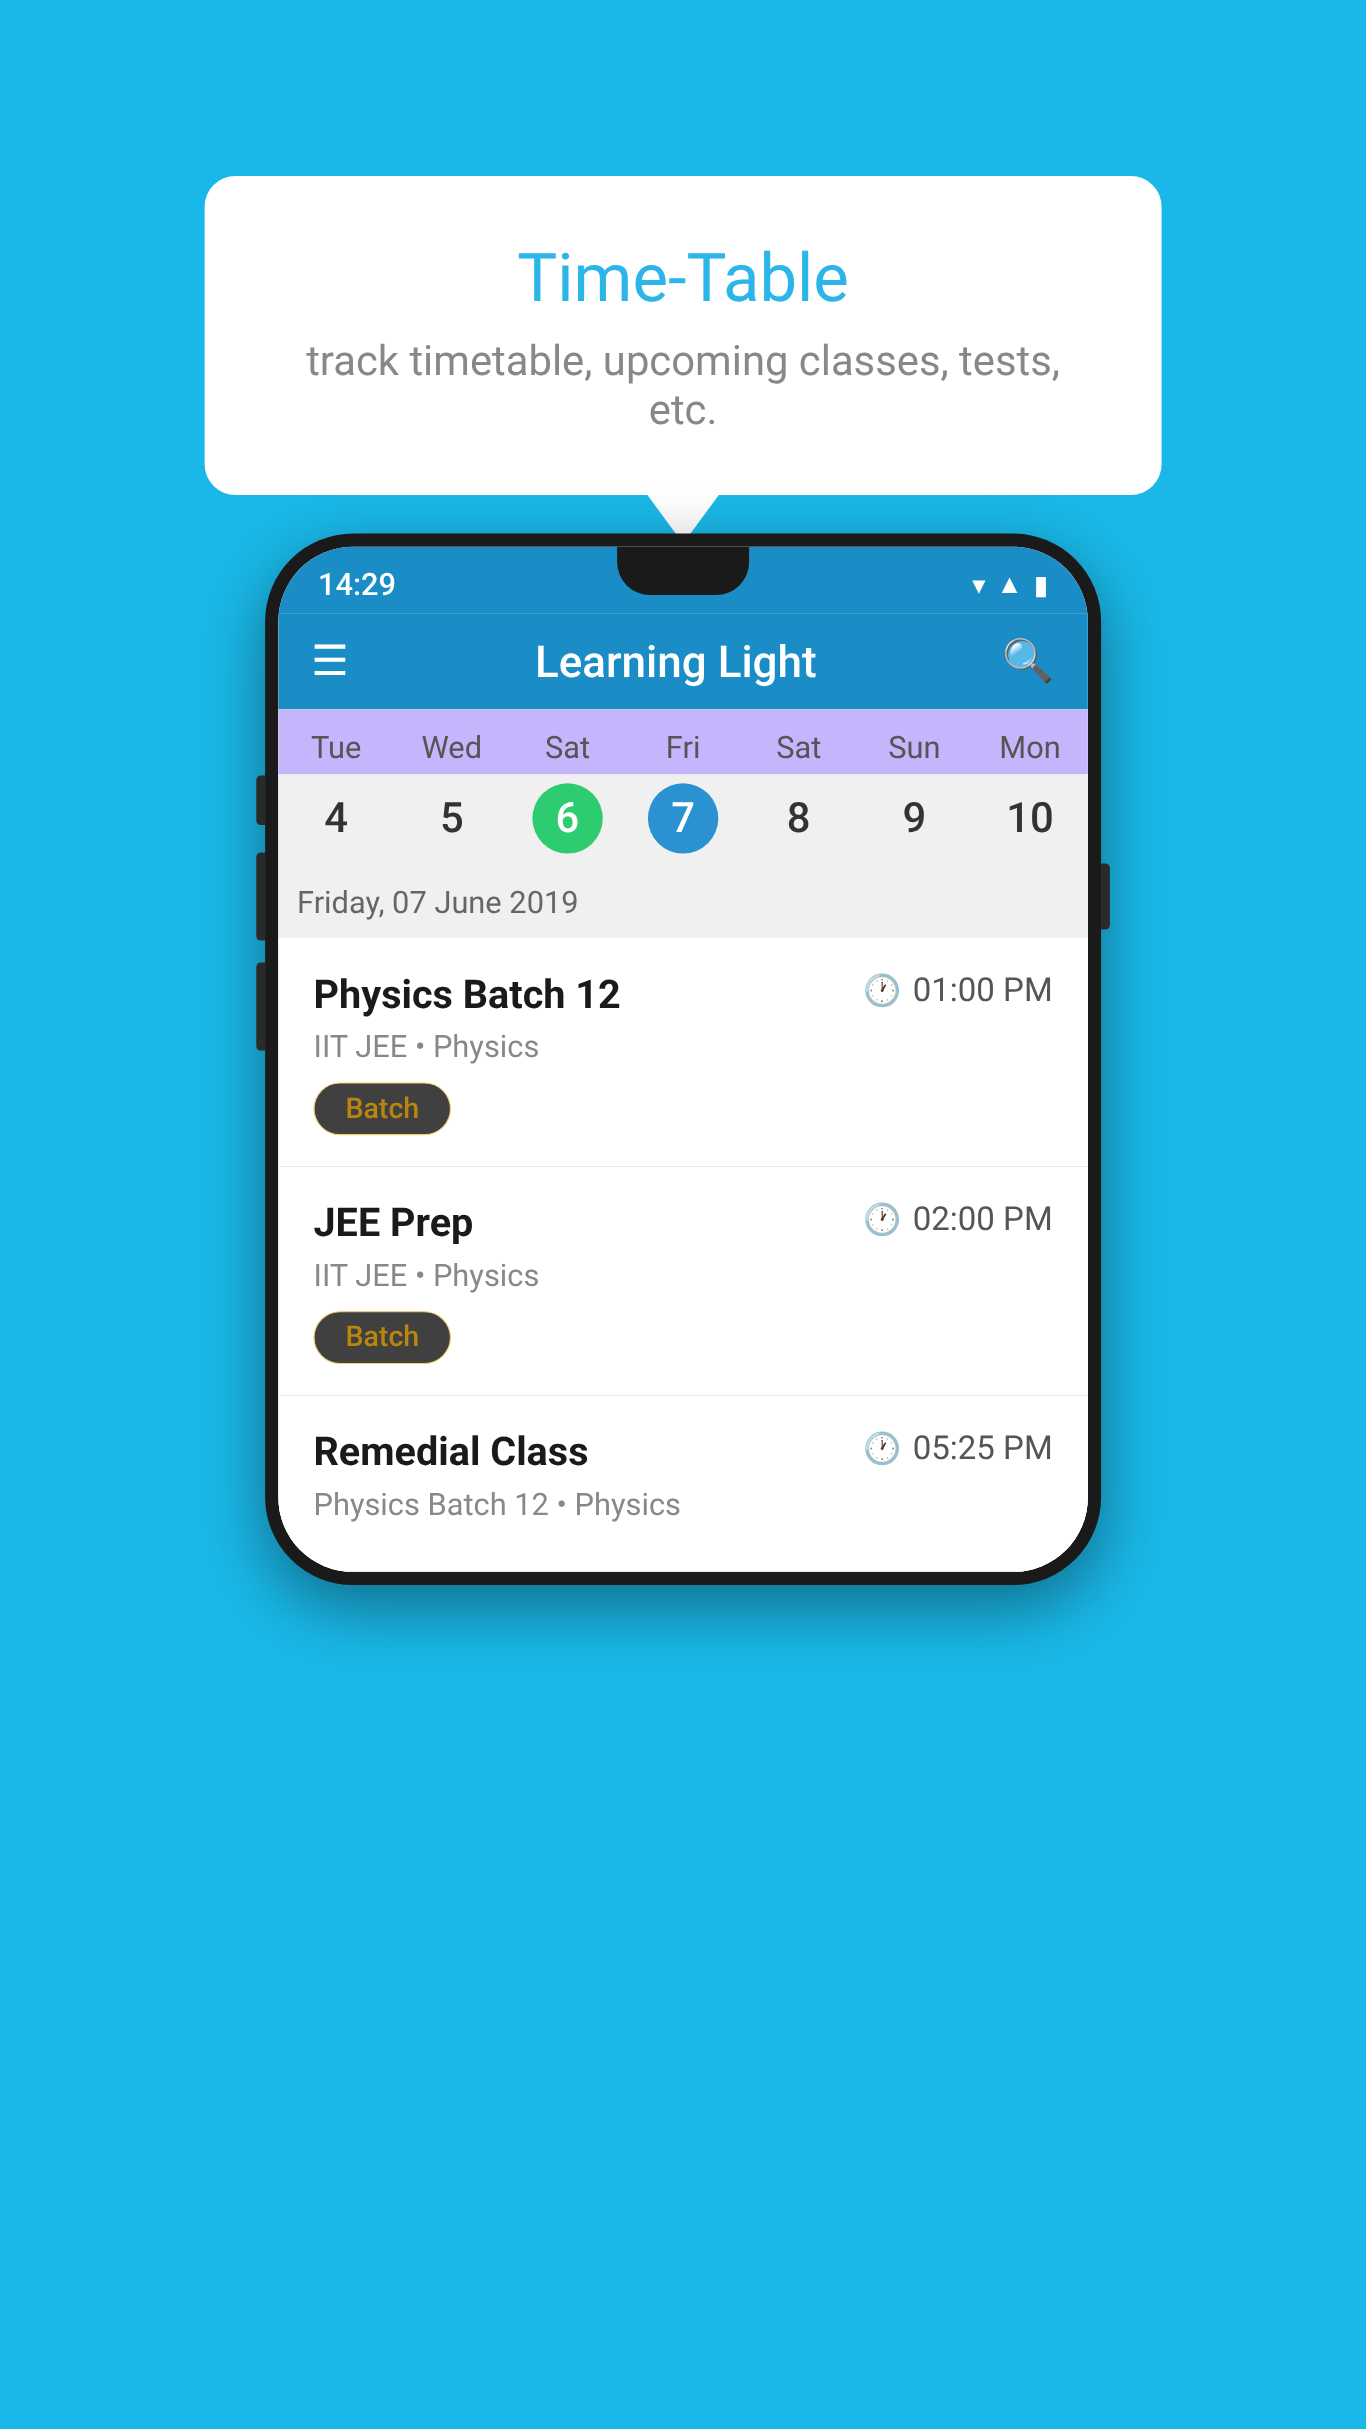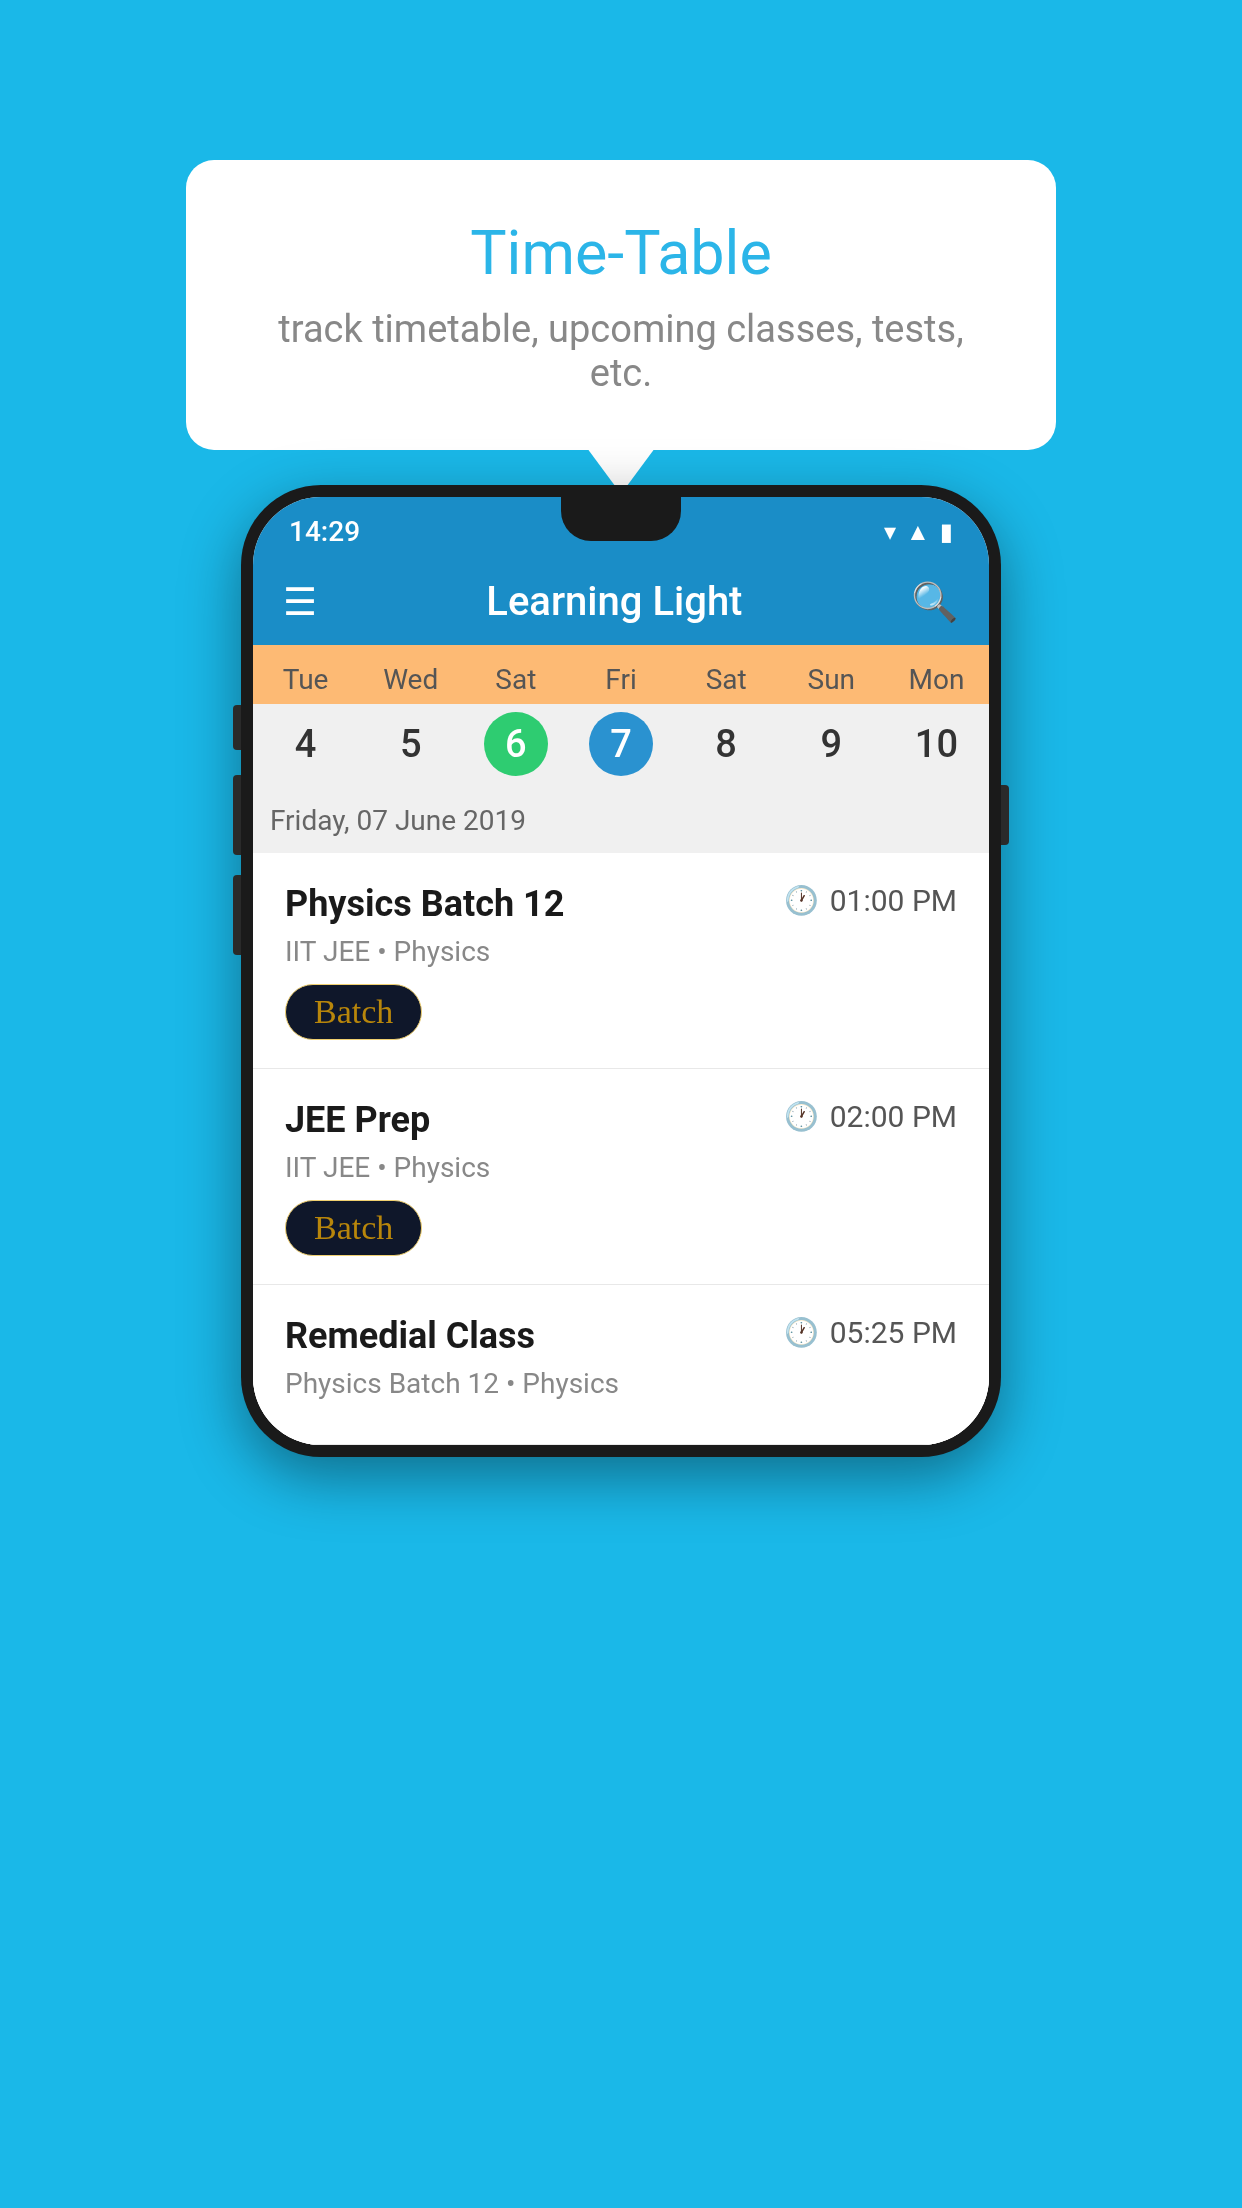--- a/index.html
+++ b/index.html
@@ -148,21 +148,21 @@
     }
 
     
     .calendar-strip {
       background: #f0f0f0;
       padding: 0;
     }
 
     .day-headers {
       display: flex;
-      background: #fdba74;
+      background: #c4b5fd;
       padding: 18px 0 8px;
     }
 
     .day-header {
       flex: 1;
       text-align: center;
       font-size: 28px;
       color: #555;
       font-weight: 400;
     }
@@ -250,28 +250,27 @@
     }
 
     .schedule-meta {
       font-size: 28px;
       color: #888;
       margin-bottom: 16px;
     }
 
     .batch-badge {
       display: inline-block;
-      background: #0f172a;
+      background: #404040;
       color: #b8860b;
       border-radius: 30px;
       padding: 8px 28px;
-      font-size: 34px;
+      font-size: 26px;
       font-weight: 500;
       border: 1.5px solid #f0d070;
-      font-family: Liberation Serif, serif;
     }
 
     
     .side-button-right {
       position: absolute;
       right: -8px;
       top: 300px;
       width: 8px;
       height: 60px;
       background: #2a2a2a;

